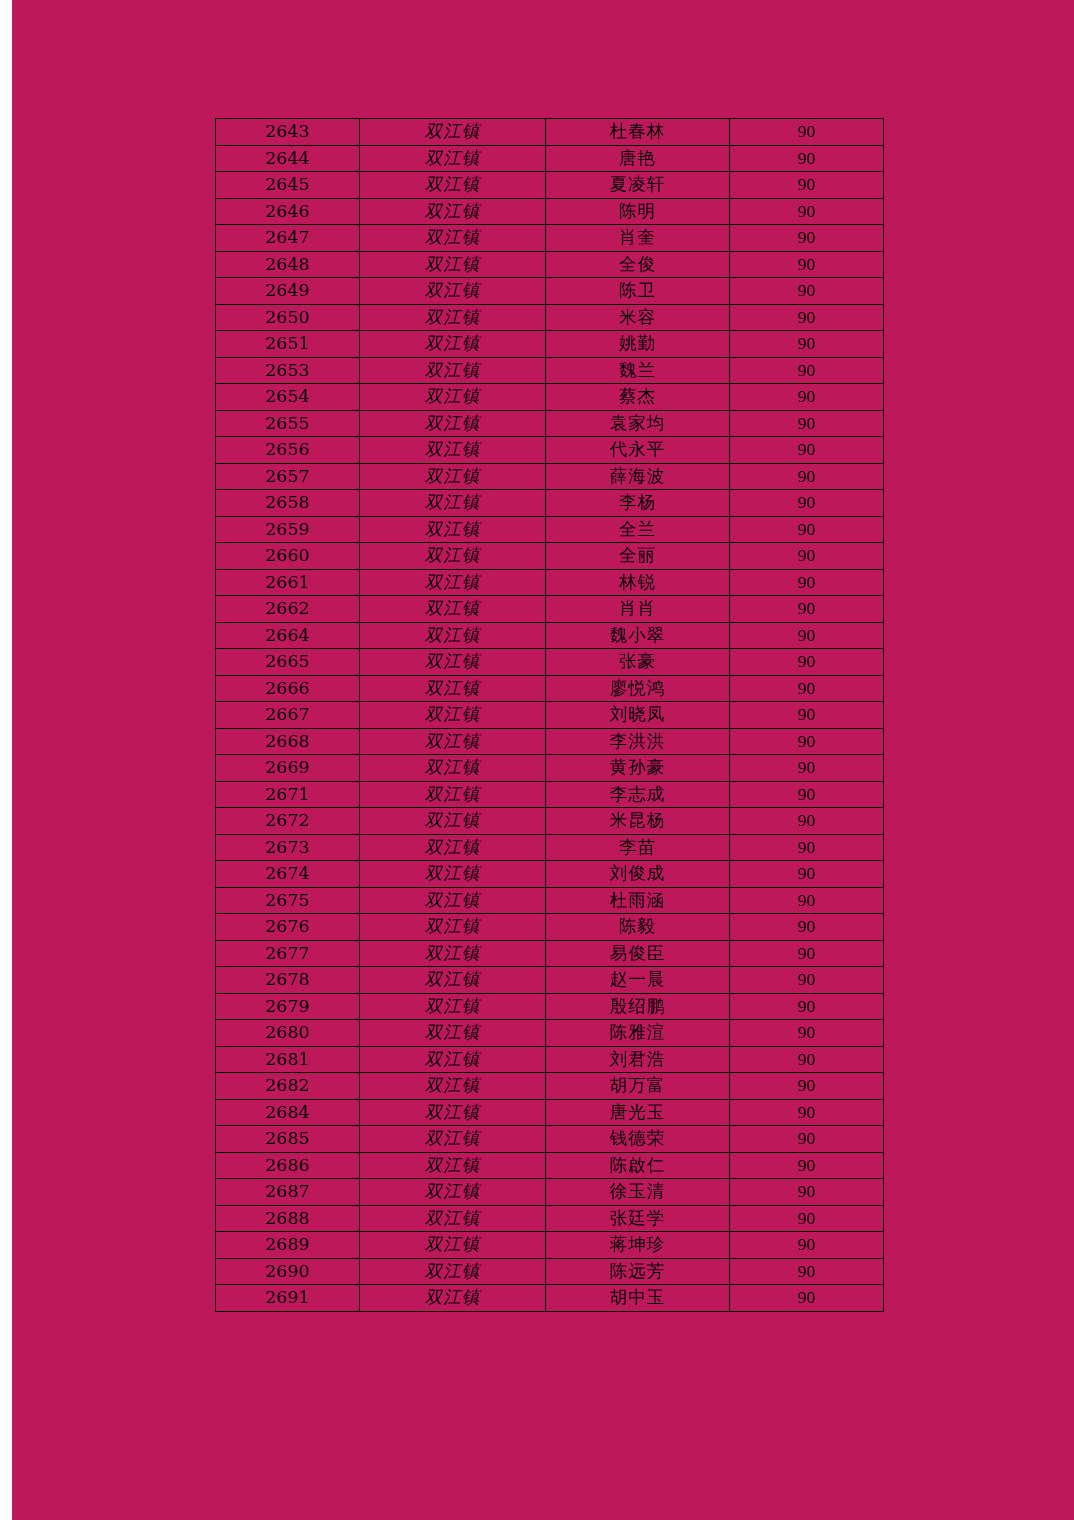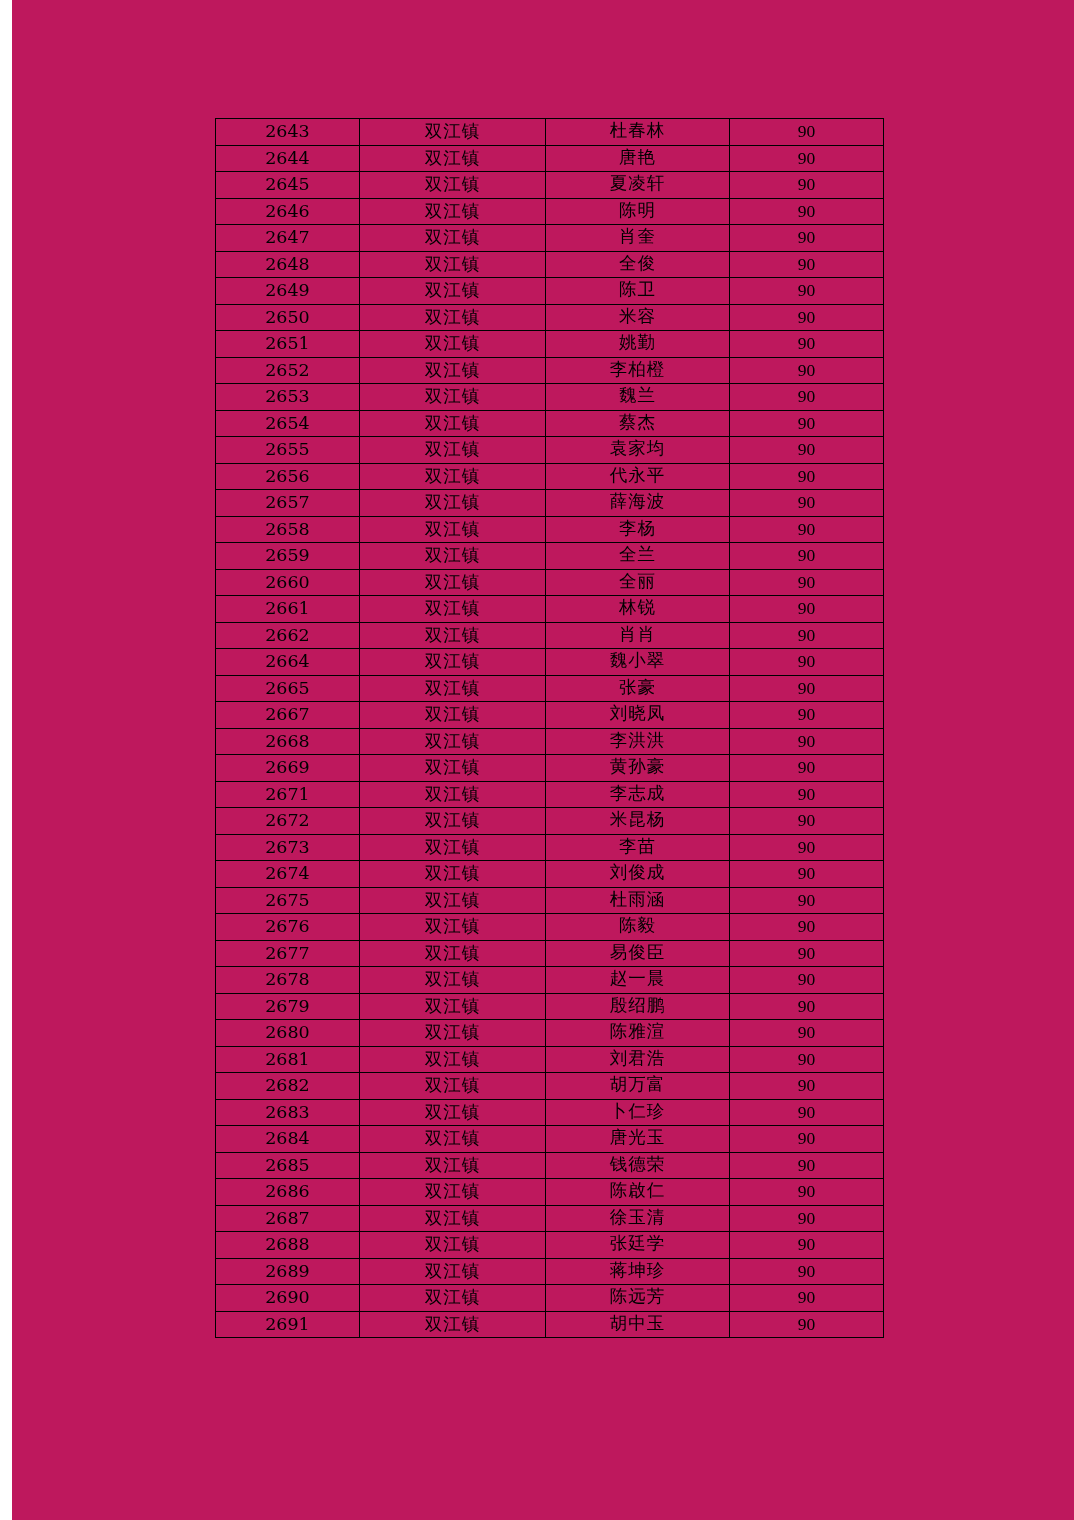--- a/index.html
+++ b/index.html
@@ -44,22 +44,22 @@
     height: 25.5px;
     line-height: 25.5px;
     padding: 0;
     text-align: center;
     vertical-align: middle;
     font-size: 17.5px;
     white-space: nowrap;
     overflow: hidden;
   }
   td.cell-id    { font-family: "DejaVu Serif", "Liberation Serif", serif; }
-  td.cell-town  { font-family: "DejaVu Serif", "Liberation Serif", serif; letter-spacing: 1px; }
-  td.cell-name  { font-family: Liberation Mono, monospace; letter-spacing: 1px; }
+  td.cell-town  { font-family: "DejaVu Serif", "Liberation Serif", serif; letter-spacing: 1px; font-style: italic; }
+  td.cell-name  { font-family: Liberation Serif, serif; letter-spacing: 1px; }
   td.cell-score { font-family: Liberation Serif, serif; }
 </style>
 </head>
 <body>
 
 <div class="page">
   <div class="table-wrap">
     <table class="data-table">
       <colgroup>
         <col class="c-id">
@@ -116,26 +116,20 @@
             <td class="cell-name">米容</td>
             <td class="cell-score">90</td>
           </tr>
           <tr>
             <td class="cell-id">2651</td>
             <td class="cell-town">双江镇</td>
             <td class="cell-name">姚勤</td>
             <td class="cell-score">90</td>
           </tr>
           <tr>
-            <td class="cell-id">2652</td>
-            <td class="cell-town">双江镇</td>
-            <td class="cell-name">李柏橙</td>
-            <td class="cell-score">90</td>
-          </tr>
-          <tr>
             <td class="cell-id">2653</td>
             <td class="cell-town">双江镇</td>
             <td class="cell-name">魏兰</td>
             <td class="cell-score">90</td>
           </tr>
           <tr>
             <td class="cell-id">2654</td>
             <td class="cell-town">双江镇</td>
             <td class="cell-name">蔡杰</td>
             <td class="cell-score">90</td>
@@ -194,20 +188,26 @@
             <td class="cell-name">魏小翠</td>
             <td class="cell-score">90</td>
           </tr>
           <tr>
             <td class="cell-id">2665</td>
             <td class="cell-town">双江镇</td>
             <td class="cell-name">张豪</td>
             <td class="cell-score">90</td>
           </tr>
           <tr>
+            <td class="cell-id">2666</td>
+            <td class="cell-town">双江镇</td>
+            <td class="cell-name">廖悦鸿</td>
+            <td class="cell-score">90</td>
+          </tr>
+          <tr>
             <td class="cell-id">2667</td>
             <td class="cell-town">双江镇</td>
             <td class="cell-name">刘晓凤</td>
             <td class="cell-score">90</td>
           </tr>
           <tr>
             <td class="cell-id">2668</td>
             <td class="cell-town">双江镇</td>
             <td class="cell-name">李洪洪</td>
             <td class="cell-score">90</td>
@@ -281,26 +281,20 @@
           <tr>
             <td class="cell-id">2681</td>
             <td class="cell-town">双江镇</td>
             <td class="cell-name">刘君浩</td>
             <td class="cell-score">90</td>
           </tr>
           <tr>
             <td class="cell-id">2682</td>
             <td class="cell-town">双江镇</td>
             <td class="cell-name">胡万富</td>
-            <td class="cell-score">90</td>
-          </tr>
-          <tr>
-            <td class="cell-id">2683</td>
-            <td class="cell-town">双江镇</td>
-            <td class="cell-name">卜仁珍</td>
             <td class="cell-score">90</td>
           </tr>
           <tr>
             <td class="cell-id">2684</td>
             <td class="cell-town">双江镇</td>
             <td class="cell-name">唐光玉</td>
             <td class="cell-score">90</td>
           </tr>
           <tr>
             <td class="cell-id">2685</td>

